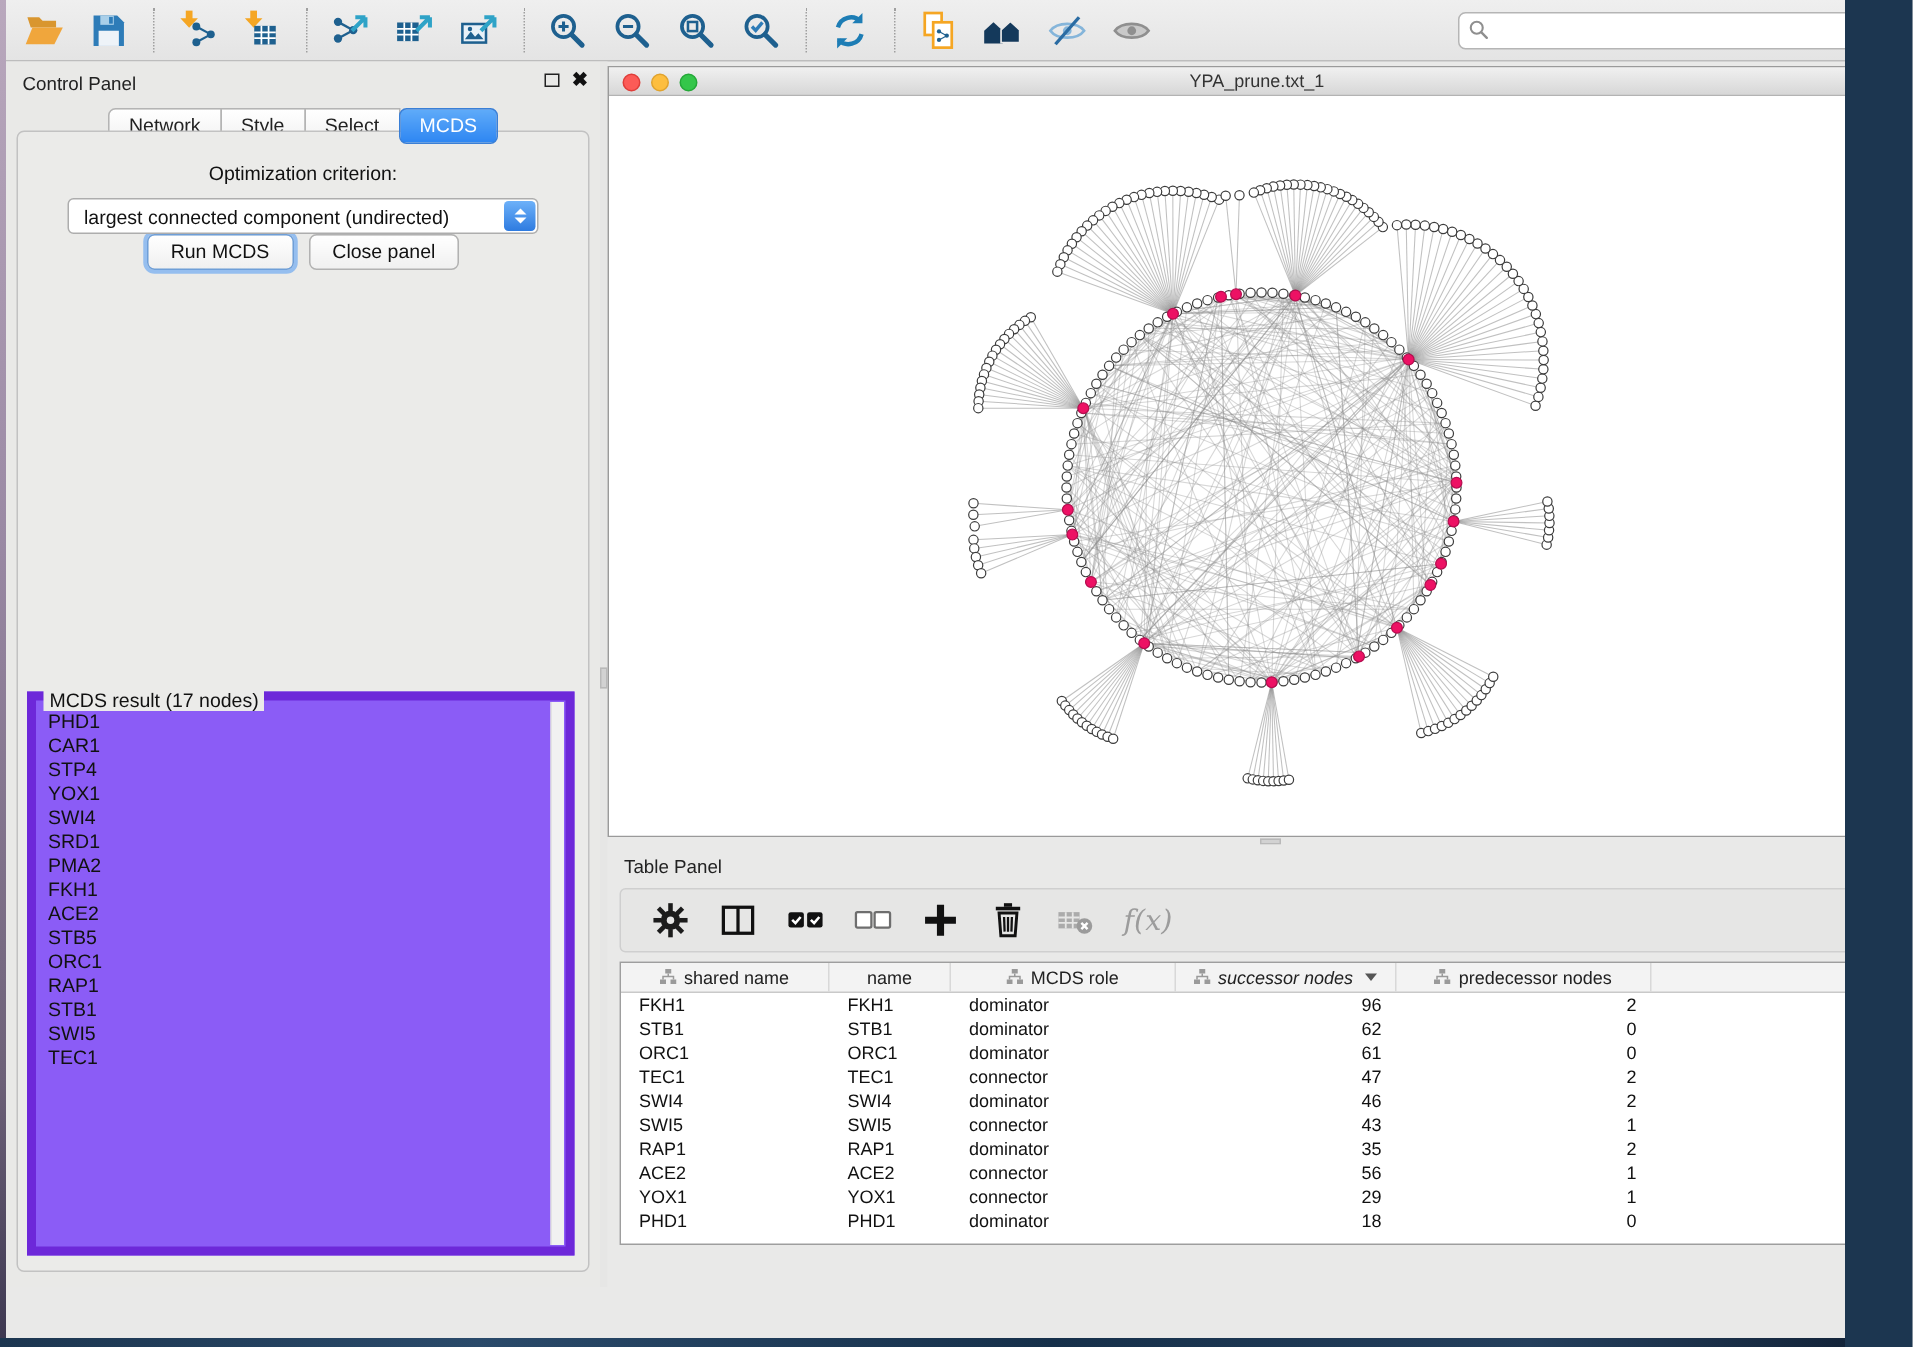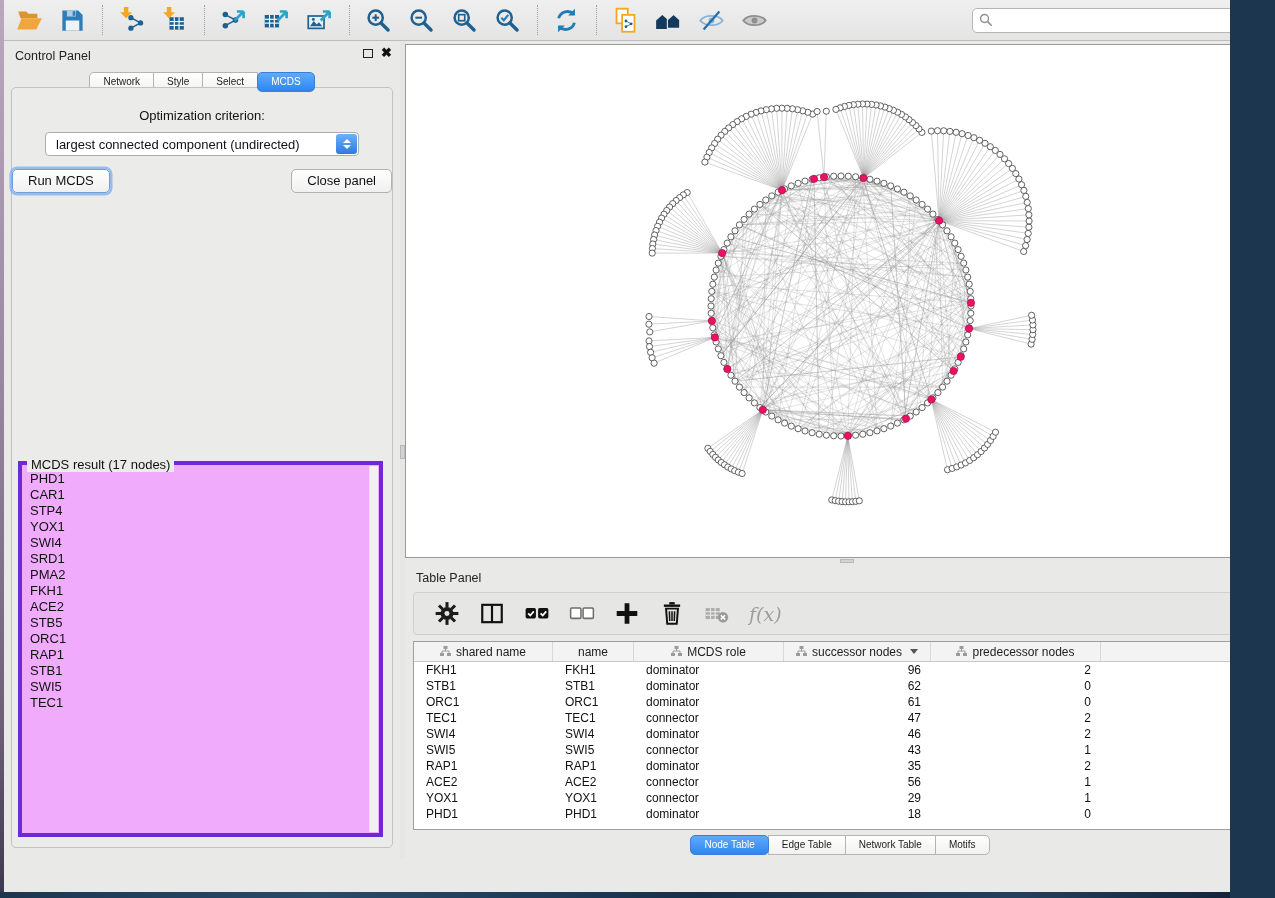--- a/index.html
+++ b/index.html
@@ -28,40 +28,40 @@
 
   
   .control-panel { position:absolute; left:0; top:0; width:396px; height:100%; background:#e9e9e7; }
   .cp-header { position:absolute; left:0; top:0; right:0; height:26px; }
   .panel-title { position:absolute; left:11px; top:8px; font-size:12.5px; color:#222; }
   .panel-btns { position:absolute; right:8px; top:7px; display:flex; gap:8px; align-items:center; }
   .float-glyph { width:10px; height:9px; border:1.5px solid #222; display:inline-block; background:transparent; }
   .close-glyph { font-size:13px; font-weight:bold; color:#111; line-height:10px; }
   .tabs-row { position:absolute; left:0; top:31px; width:100%; display:flex; justify-content:center; }
   .seg-tab { padding:3px 13px 4px; background:linear-gradient(#ffffff,#f1f1f1); border:1px solid #b4b4b4;
-    margin-left:-1px; font-size:10px; color:#222; cursor:default; position:relative; }
+    margin-left:-1px; font-size:13px; color:#222; cursor:default; position:relative; }
   .seg-tab:first-child { border-radius:5px 0 0 5px; margin-left:0; }
   .seg-tab:last-child { border-radius:0 5px 5px 0; }
   .seg-tab.active { background:linear-gradient(#5fabf9,#2e86f2); color:#fff; border-color:#3a7fd6; border-radius:5px; z-index:2; }
   .cp-content { position:absolute; left:7px; right:7px; top:46px; bottom:10px;
     background:#ebebe9; border:1px solid #c2c2c2; border-radius:5px; }
   .opt-label { text-align:center; margin-top:20px; font-size:13px; color:#111; }
   .combo { position:relative; width:314px; height:24px; margin:9px auto 0; background:#fff;
     border:1px solid #adadad; border-radius:4px; }
   .combo-value { position:absolute; left:10px; top:4px; font-size:13px; color:#111; white-space:nowrap; }
   .combo-btn { position:absolute; right:1px; top:1px; width:21px; height:20px; border-radius:3px;
     background:linear-gradient(#6db1f9,#2e7be0); display:flex; flex-direction:column; align-items:center; justify-content:center; gap:2px; }
   .chev-up { width:0; height:0; border-left:4px solid transparent; border-right:4px solid transparent; border-bottom:4px solid #fff; }
   .chev-dn { width:0; height:0; border-left:4px solid transparent; border-right:4px solid transparent; border-top:4px solid #fff; }
-  .btn-row { display:flex; justify-content:space-between; gap:10px; margin-top:13px; }
+  .btn-row { display:flex; justify-content:center; gap:10px; }
   .push-btn { padding:3px 15px 4px; font-size:13px; color:#111; background:linear-gradient(#ffffff,#f0f0f0);
     border:1px solid #b2b2b2; border-radius:5px; cursor:default; font-family:"Liberation Sans",sans-serif; }
   .push-btn.focused { box-shadow:0 0 0 2.5px rgba(120,175,240,.75); border-color:#6f9fd8; }
   .group-box { position:absolute; left:6px; right:9px; top:373px; bottom:10px;
-    border:4px solid #6d28d9; background:#f0abfc; }
+    border:6px solid #6d28d9; background:#8b5cf6; }
   .group-legend { position:absolute; top:-8px; left:5px; background:#ebebe9; padding:0 4px; font-size:13px; color:#111; }
   .mcds-list { position:absolute; inset:6px 12px 4px 8px; overflow:hidden; font-size:13px; line-height:16px; color:#111; }
   .mcds-scroll { position:absolute; right:1px; top:1px; bottom:1px; width:9px; background:#f1f1f1; border-left:1px solid #e2e2e2; }
 
   
   .v-split { position:absolute; left:396px; top:0; width:5px; height:100%; background:#e6e6e5; }
   .v-grip { position:absolute; left:0; top:404px; width:5px; height:14px; background:#d2d2d2; border:1px solid #b9b9b9; }
 
   
   .right { position:absolute; left:401px; right:0; top:0; bottom:0; }
@@ -332,20 +332,28 @@
         </div>
       </div>
 
       <div class="v-split">
         <div class="v-grip"></div>
       </div>
 
       <div class="right">
 
         <div class="net-frame">
+          <div class="net-titlebar">
+            <span class="lights">
+              <span class="light" style="background:#fc5b57;border:1px solid #df3e3a;"></span>
+              <span class="light" style="background:#fdbe3f;border:1px solid #e0a32e;"></span>
+              <span class="light" style="background:#34c64a;border:1px solid #24a838;"></span>
+            </span>
+            <div class="net-title">YPA_prune.txt_1</div>
+          </div>
           <div class="net-canvas">
             <svg id="net-svg" width="868" height="493" viewBox="0 0 868 493">
                 <g stroke="#8d8d8d" stroke-opacity="0.35" stroke-width="0.7">
                   <line x1="376.0" y1="145.2" x2="491.4" y2="143.9"></line>
                   <line x1="376.0" y1="145.2" x2="484.7" y2="140.9"></line>
                   <line x1="376.0" y1="145.2" x2="477.9" y2="383.7"></line>
                   <line x1="376.0" y1="145.2" x2="353.9" y2="362.6"></line>
                   <line x1="376.0" y1="145.2" x2="317.9" y2="204.6"></line>
                   <line x1="376.0" y1="145.2" x2="343.1" y2="169.1"></line>
                   <line x1="376.0" y1="145.2" x2="305.8" y2="275.6"></line>
@@ -1229,21 +1237,21 @@
                   <span><svg width="11" height="10" viewBox="0 0 11 10">
                       <g fill="#9a9a9a">
                         <rect x="3.5" y="0" width="4" height="3"></rect>
                         <rect x="0" y="7" width="4" height="3"></rect>
                         <rect x="7" y="7" width="4" height="3"></rect>
                       </g>
                       <path d="M5.5 3v2M2 7V5h7v2" stroke="#9a9a9a" fill="none"></path>
                     </svg></span>
                   <span>MCDS role</span>
                 </div>
-                <div class="th" style="width: 147px;">
+                <div class="th" style="width: 147px; font-style: italic;">
                   <span><svg width="11" height="10" viewBox="0 0 11 10">
                       <g fill="#9a9a9a">
                         <rect x="3.5" y="0" width="4" height="3"></rect>
                         <rect x="0" y="7" width="4" height="3"></rect>
                         <rect x="7" y="7" width="4" height="3"></rect>
                       </g>
                       <path d="M5.5 3v2M2 7V5h7v2" stroke="#9a9a9a" fill="none"></path>
                     </svg></span>
                   <span>successor nodes</span>
                   <span class="sort-dn"></span>
@@ -1330,25 +1338,19 @@
                   <div class="td" style="width: 81px;">PHD1</div>
                   <div class="td" style="width: 150px;">dominator</div>
                   <div class="td num" style="width: 147px;">18</div>
                   <div class="td num" style="width: 170px;">0</div>
                 </div>
               </div>
             <div class="tbl-scroll">
               <div class="tbl-thumb"></div>
             </div>
           </div>
-          <div class="tp-tabs" id="tp-tabs">
-              <div class="seg-tab active">Node Table</div>
-              <div class="seg-tab">Edge Table</div>
-              <div class="seg-tab">Network Table</div>
-              <div class="seg-tab">Motifs</div>
-            </div>
         </div>
       </div>
     </div>
 
   </div>
   <div class="wall-bottom"></div>
 </div>
 
 </body></html>

